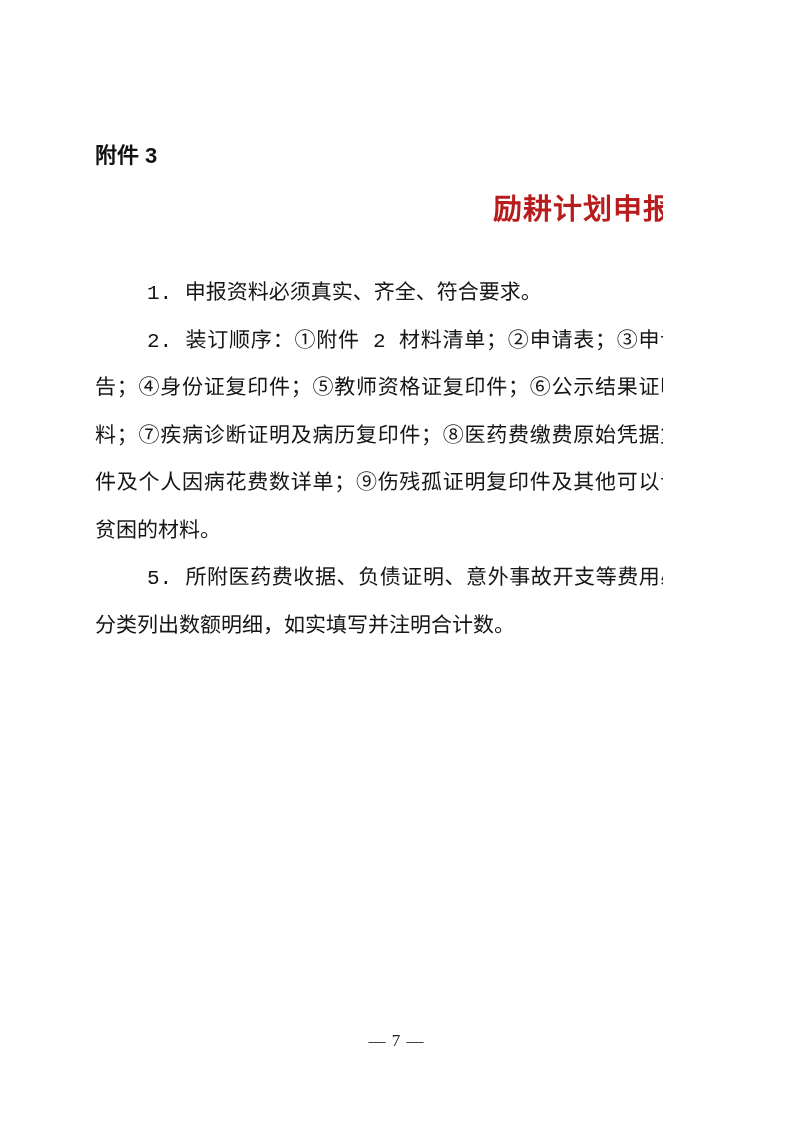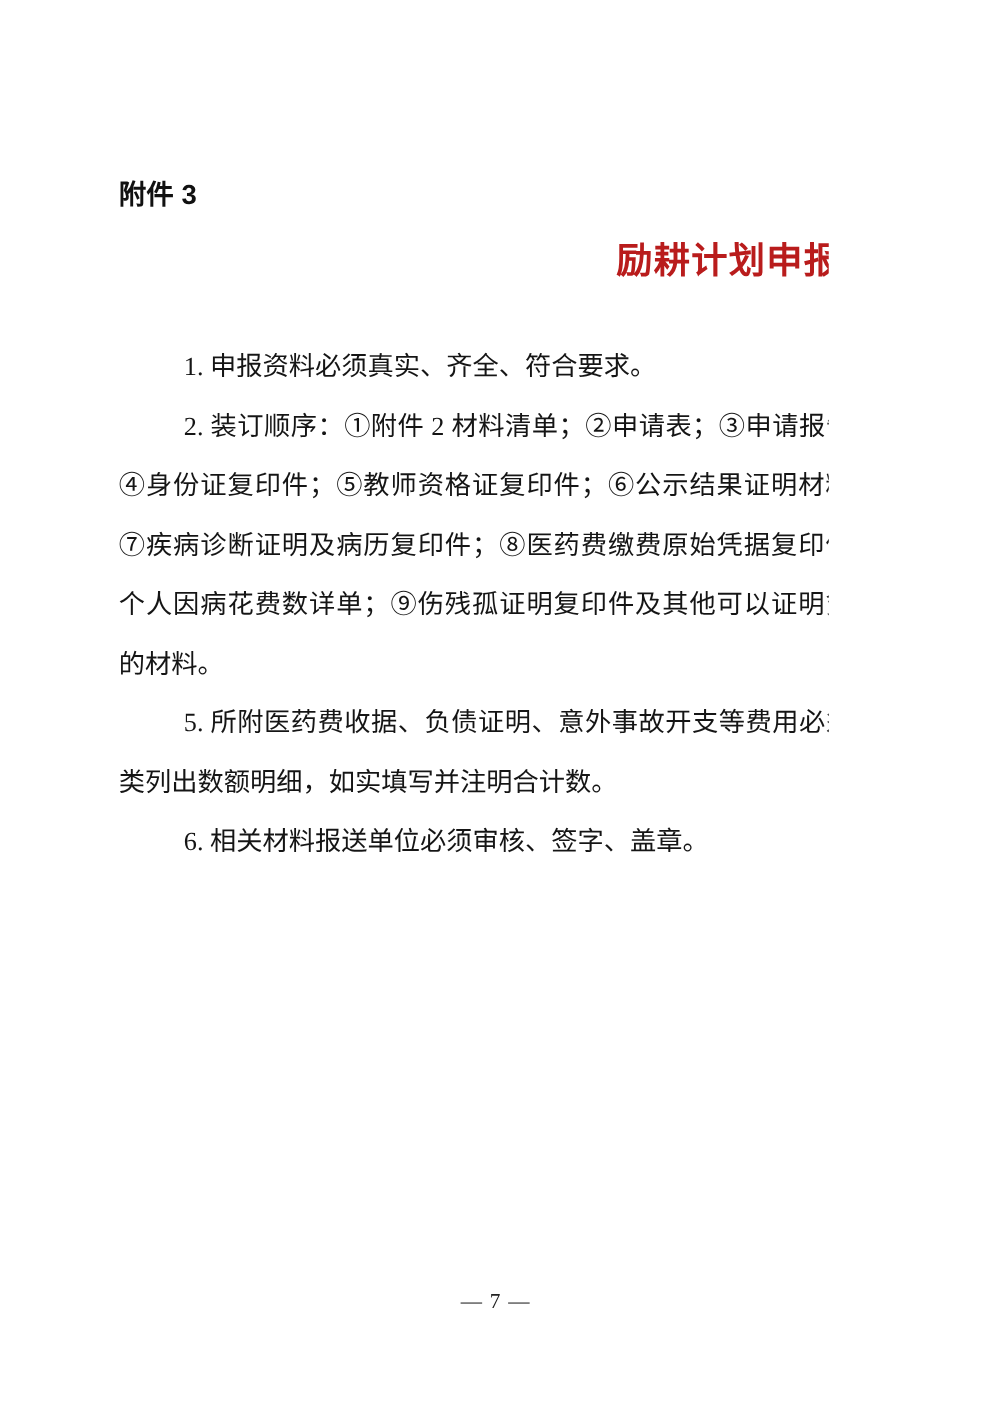--- a/index.html
+++ b/index.html
@@ -48,20 +48,21 @@
     width: 608px;
     font-size: 21px;
     line-height: 47.5px;
     text-align: justify;
     color: #151515;
   }
   .doc-body p {
     margin: 0;
     padding: 0;
     text-indent: 52px;
+    font-family: Liberation Mono, monospace;
   }
   .page-number {
     position: absolute;
     left: 0;
     top: 1031px;
     width: 793px;
     text-align: center;
     font-size: 17px;
     line-height: 20px;
     color: #222222;
@@ -74,18 +75,17 @@
 <div class="page">
 
   <div class="attachment-label">附件 3</div>
 
   <h1 class="doc-title">励耕计划申报材料要求</h1>
 
   <div class="doc-body">
     <p>1. 申报资料必须真实、齐全、符合要求。</p>
     <p>2. 装订顺序：①附件 2 材料清单；②申请表；③申请报告；④身份证复印件；⑤教师资格证复印件；⑥公示结果证明材料；⑦疾病诊断证明及病历复印件；⑧医药费缴费原始凭据复印件及个人因病花费数详单；⑨伤残孤证明复印件及其他可以证明贫困的材料。</p>
     <p>5. 所附医药费收据、负债证明、意外事故开支等费用必须分类列出数额明细，如实填写并注明合计数。</p>
-    <p>6. 相关材料报送单位必须审核、签字、盖章。</p>
   </div>
 
   <div class="page-number">— 7 —</div>
 
 </div>
 
 </body></html>

